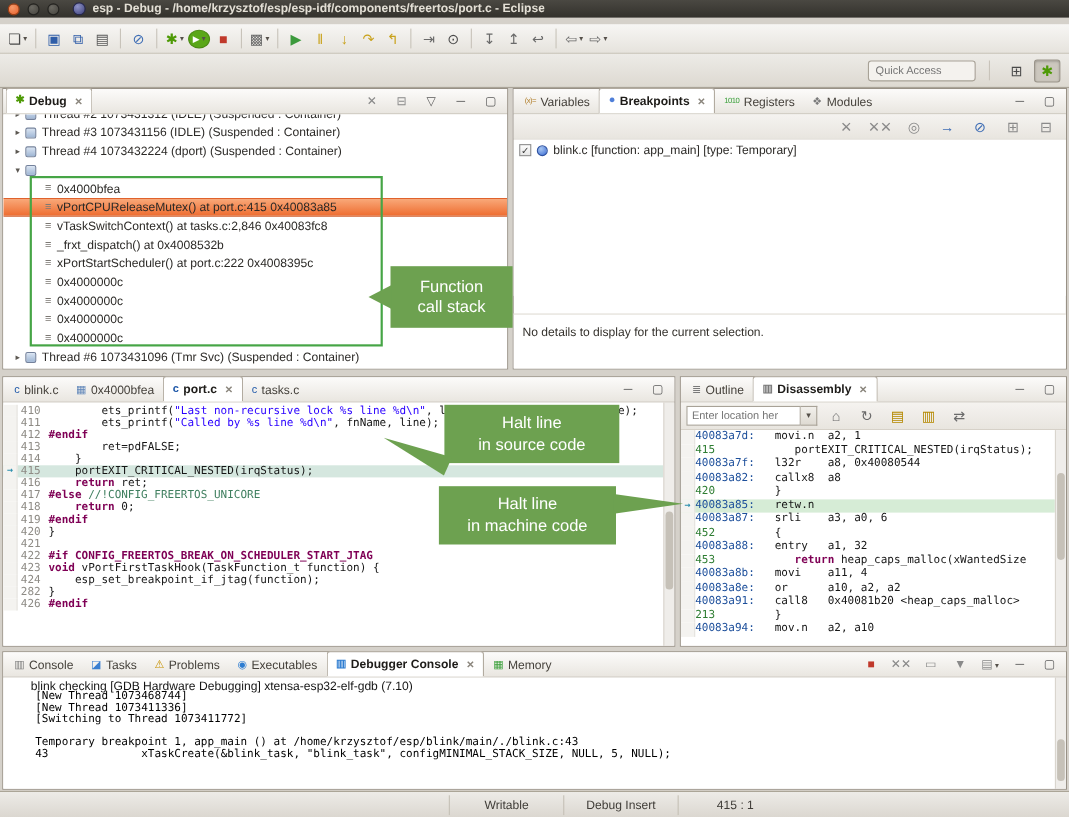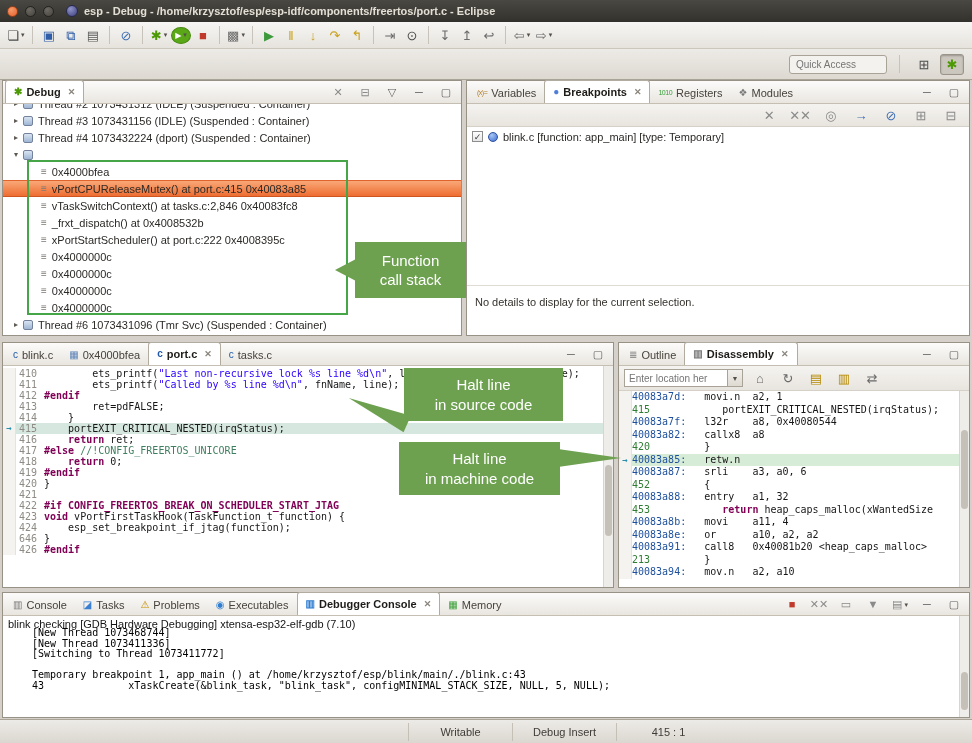--- a/index.html
+++ b/index.html
@@ -4,21 +4,21 @@
 <style>
   * { box-sizing: border-box; margin: 0; padding: 0; }
   html,body { background:#b9b5ae; }
   .screen {
     position: relative; width: 972px; height: 743px;
     background: #d5d1ca; overflow: hidden;
     font-family: "Liberation Sans", sans-serif;
     outline: 1px solid #7e786d;
   }
   
-  .titlebar { position:absolute; top:0; left:0; right:0; height:22px;
+  .titlebar { position:absolute; top:0; left:0; right:0; height:16px;
     background: linear-gradient(#4a4842,#33312c); display:flex; align-items:center;
     color:#e3dfd5; font-size:11px; font-weight:bold; }
   .win-btn { width:11px; height:11px; border-radius:50%; margin-left:7px; }
   .win-close { background: radial-gradient(circle at 35% 30%, #f59a6b, #e8612c); border:1px solid #9c4016; }
   .win-min, .win-max { background: radial-gradient(circle at 35% 30%, #6b6962, #45433d); border:1px solid #23221f; }
   .tb-logo { width:12px; height:12px; border-radius:50%; margin:0 6px 0 12px;
     background: radial-gradient(circle at 35% 30%, #8f93c8, #3c3f7a); border:1px solid #26284e; }
   .title-text { white-space:nowrap; overflow:hidden; }
   
   .toolbar1 { position:absolute; top:22px; left:0; right:0; height:27px;
@@ -103,21 +103,21 @@
   .combo-btn { width:15px; height:18px; border:1px solid #a8a297; border-left:none; background:linear-gradient(#f2f0ec,#dedad2);
     font-size:7px; display:flex; align-items:center; justify-content:center; color:#55504a; }
   .dis-body { position:absolute; top:48px; left:0; right:10px; bottom:0; background:#fff; overflow:hidden;
     font-family:"DejaVu Sans Mono", monospace; font-size:10px; }
   .dis-line { height:12.5px; line-height:12.5px; display:flex; white-space:pre; }
   .dis-line.hl { background:#d6ecd6; }
   .dgut { width:13px; flex:none; background:#f4f3f0; border-right:1px solid #e5e3de; text-align:center;
     font-size:9px; color:#2a8fae; font-weight:bold; }
   
   .con-area { position:absolute; top:23px; left:0; right:10px; bottom:0; background:#fff; overflow:hidden; }
-  .con-header { font-size:11px; color:#141414; padding:2px 0 2px 5px; }
+  .con-header { font-size:11px; color:#141414; padding:2px 0 2px 5px;margin-left:20px; }
   .con-lines { font-family:"DejaVu Sans Mono", monospace; font-size:10px; line-height:10.5px;
     padding-left:5px; margin-top:-4px;margin-left:24px; }
   .con-line { height:10.5px; white-space:pre; }
   
   .statusbar { position:absolute; left:0; right:0; bottom:0; height:24px;
     background:linear-gradient(#edebe7,#dbd7d0); border-top:1px solid #aba597;
     display:flex; align-items:center; font-size:11px; color:#3f3c37; }
   .sb-spacer { width:408px; }
   .sb-cell { min-width:104px; text-align:center; border-left:1px solid #c5c0b6; padding:3px 8px; }
   
@@ -439,21 +439,21 @@
         <div class="code-line halt"><span class="ruler">→</span><span class="lnum">415</span><span class="ctext"><span class="c-pl">    portEXIT_CRITICAL_NESTED(irqStatus);</span></span></div>
         <div class="code-line"><span class="ruler"></span><span class="lnum">416</span><span class="ctext"><span class="c-pl">    </span><span class="c-kw">return</span><span class="c-pl"> ret;</span></span></div>
         <div class="code-line"><span class="ruler"></span><span class="lnum">417</span><span class="ctext"><span class="c-pp">#else </span><span class="c-com">//!CONFIG_FREERTOS_UNICORE</span></span></div>
         <div class="code-line"><span class="ruler"></span><span class="lnum">418</span><span class="ctext"><span class="c-pl">    </span><span class="c-kw">return</span><span class="c-pl"> 0;</span></span></div>
         <div class="code-line"><span class="ruler"></span><span class="lnum">419</span><span class="ctext"><span class="c-pp">#endif</span></span></div>
         <div class="code-line"><span class="ruler"></span><span class="lnum">420</span><span class="ctext"><span class="c-pl">}</span></span></div>
         <div class="code-line"><span class="ruler"></span><span class="lnum">421</span><span class="ctext"></span></div>
         <div class="code-line"><span class="ruler"></span><span class="lnum">422</span><span class="ctext"><span class="c-pp">#if CONFIG_FREERTOS_BREAK_ON_SCHEDULER_START_JTAG</span></span></div>
         <div class="code-line"><span class="ruler"></span><span class="lnum">423</span><span class="ctext"><span class="c-kw">void</span><span class="c-pl"> vPortFirstTaskHook(TaskFunction_t function) {</span></span></div>
         <div class="code-line"><span class="ruler"></span><span class="lnum">424</span><span class="ctext"><span class="c-pl">    esp_set_breakpoint_if_jtag(function);</span></span></div>
-        <div class="code-line"><span class="ruler"></span><span class="lnum">646</span><span class="ctext"><span class="c-pl">}</span></span></div>
+        <div class="code-line"><span class="ruler"></span><span class="lnum">282</span><span class="ctext"><span class="c-pl">}</span></span></div>
         <div class="code-line"><span class="ruler"></span><span class="lnum">426</span><span class="ctext"><span class="c-pp">#endif</span></span></div>
       </div>
     <div class="vscroll">
       <div class="vthumb" style="top:45%; height:32%;"></div>
     </div>
   </div>
 
   <div class="view" style="left:618px; top:342px; width:352px; height:246px;">
     <div class="tabbar" id="dis-tabs">
         <div class="tab">

